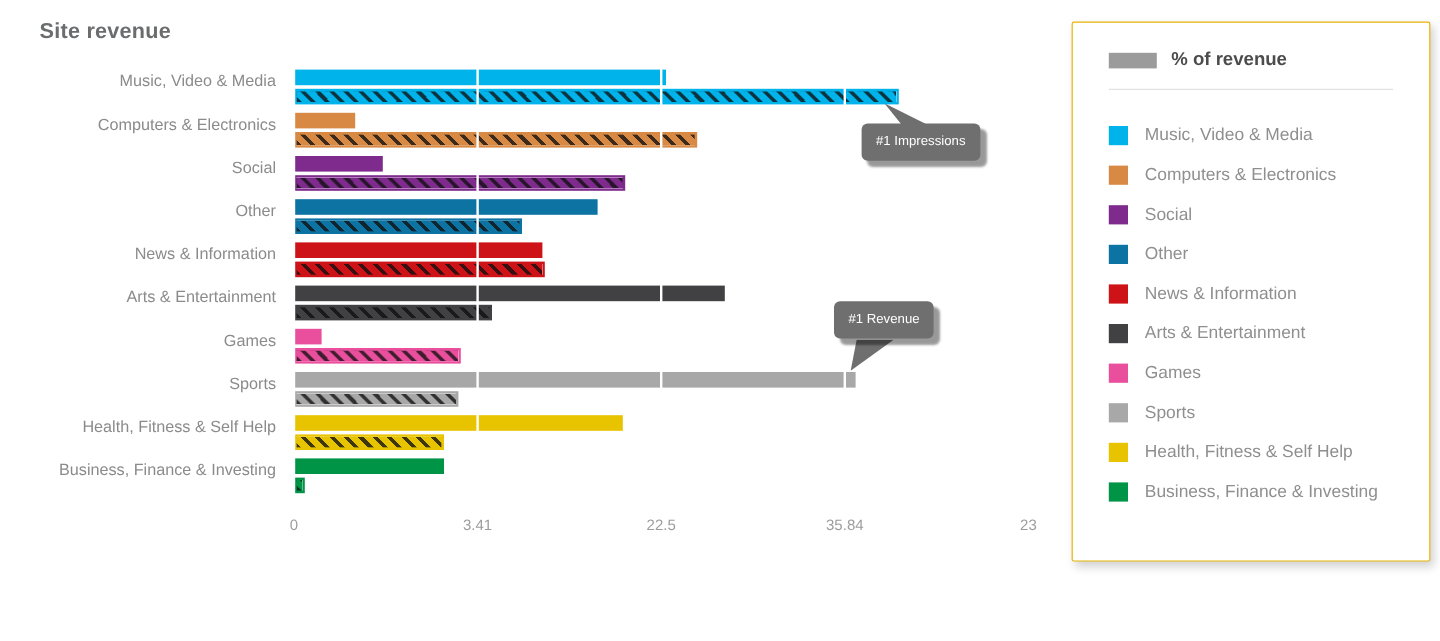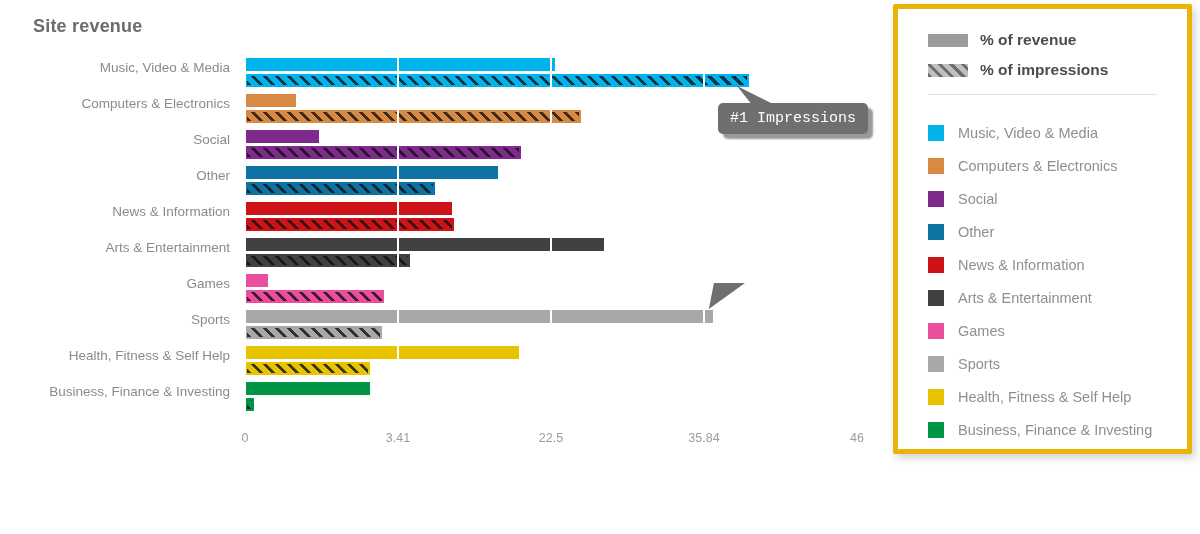--- a/index.html
+++ b/index.html
@@ -23,31 +23,30 @@
   }
   .bar{position:absolute;left:245px;height:13px;z-index:1;box-sizing:border-box;}
   .bar.hatch{
     background-clip:padding-box;
     border-style:solid;border-width:2px;
     background-image:repeating-linear-gradient(45deg, rgba(15,15,15,.78) 0 3px, rgba(0,0,0,0) 3px 8.5px);
   }
   
   .callout{
     position:absolute;z-index:10;background:#6f6f6f;color:#ffffff;
-    font-size:15px;line-height:15px;padding:8px 12px;border-radius:5px;white-space:nowrap;
+    font-size:11px;line-height:15px;padding:8px 12px;border-radius:5px;white-space:nowrap;
     box-shadow:5px 5px 2px rgba(0,0,0,.40);
-    font-family:Liberation Mono, monospace;
   }
   .callout-tail{position:absolute;z-index:9;background:#6f6f6f;}
   .tail-impressions{left:737px;top:86px;width:38px;height:19px;clip-path:polygon(0% 0%,100% 100%,40% 100%);}
   .tail-revenue{left:703px;top:283px;width:42px;height:26px;clip-path:polygon(14% 100%,26% 0%,100% 0%);}
   
   .legend{
-    position:absolute;left:893px;top:4px;width:299px;height:450px;box-sizing:border-box;
-    background:#ffffff;border:5px solid #eab308;border-radius:2px;
+    position:absolute;left:893px;top:18px;width:299px;height:450px;box-sizing:border-box;
+    background:#ffffff;border:1px solid #eab308;border-radius:2px;
     box-shadow:3px 4px 8px rgba(0,0,0,.18);padding:16px 0 0 30px;z-index:20;
   }
   .key-row{display:flex;align-items:center;height:30px;}
   .key-swatch{width:40px;height:13px;background:#9b9b9b;margin-right:12px;flex:0 0 auto;}
   .key-swatch.hatched{
     background:#bfbfbf;
     background-image:repeating-linear-gradient(45deg,#6e6e6e 0 3px,rgba(0,0,0,0) 3px 8px);
   }
   .key-label{font-size:15.5px;font-weight:bold;color:#4c4c4c;white-space:nowrap;}
   .legend-divider{height:1px;background:#e2e2e2;margin:9px 30px 0 0;}
@@ -66,21 +65,21 @@
   <div id="plot">
       <div class="gridline" style="left: 244px;"></div>
       <div class="tick-label" style="left: 245px;">0</div>
       <div class="gridline" style="left: 397px;"></div>
       <div class="tick-label" style="left: 398px;">3.41</div>
       <div class="gridline" style="left: 550px;"></div>
       <div class="tick-label" style="left: 551px;">22.5</div>
       <div class="gridline" style="left: 703px;"></div>
       <div class="tick-label" style="left: 704px;">35.84</div>
       <div class="gridline" style="left: 856px;"></div>
-      <div class="tick-label" style="left: 857px;">46</div>
+      <div class="tick-label" style="left: 857px;">23</div>
       <div class="cat-label" style="top: 60px;">Music, Video &amp; Media</div>
       <div class="bar solid" style="top: 58px; width: 310.221px; background: rgb(0, 179, 234);"></div>
       <div class="bar hatch" style="top: 74px; width: 504.372px; background-color: rgb(0, 179, 234); border-color: rgb(0, 179, 234);"></div>
       <div class="cat-label" style="top: 96px;">Computers &amp; Electronics</div>
       <div class="bar solid" style="top: 94px; width: 50.6483px; background: rgb(216, 138, 68);"></div>
       <div class="bar hatch" style="top: 110px; width: 335.545px; background-color: rgb(216, 138, 68); border-color: rgb(216, 138, 68);"></div>
       <div class="cat-label" style="top: 132px;">Social</div>
       <div class="bar solid" style="top: 130px; width: 73.8621px; background: rgb(126, 43, 141);"></div>
       <div class="bar hatch" style="top: 146px; width: 276.455px; background-color: rgb(126, 43, 141); border-color: rgb(126, 43, 141);"></div>
       <div class="cat-label" style="top: 168px;">Other</div>
@@ -104,30 +103,29 @@
       <div class="cat-label" style="top: 384px;">Business, Finance &amp; Investing</div>
       <div class="bar solid" style="top: 382px; width: 124.51px; background: rgb(0, 148, 71);"></div>
       <div class="bar hatch" style="top: 398px; width: 9.49655px; background-color: rgb(0, 148, 71); border-color: rgb(0, 148, 71);"></div>
     </div>
 
   <div class="callout" style="left:718px;top:103px;">
     <span>#1 Impressions</span>
   </div>
   <div class="callout-tail tail-impressions"></div>
 
+  <div class="callout" style="left:695px;top:251px;">
+    <span>#1 Revenue</span>
+  </div>
   <div class="callout-tail tail-revenue"></div>
 
   <div class="legend">
     <div class="key-row">
       <span class="key-swatch"></span>
       <span class="key-label">% of revenue</span>
-    </div>
-    <div class="key-row">
-      <span class="key-swatch hatched"></span>
-      <span class="key-label">% of impressions</span>
     </div>
     <div class="legend-divider"></div>
     <div class="legend-items" id="legend-items">
         <div class="legend-item">
           <span class="item-swatch" style="background: rgb(0, 179, 234);"></span>
           <span class="item-label">Music, Video &amp; Media</span>
         </div>
         <div class="legend-item">
           <span class="item-swatch" style="background: rgb(216, 138, 68);"></span>
           <span class="item-label">Computers &amp; Electronics</span>

